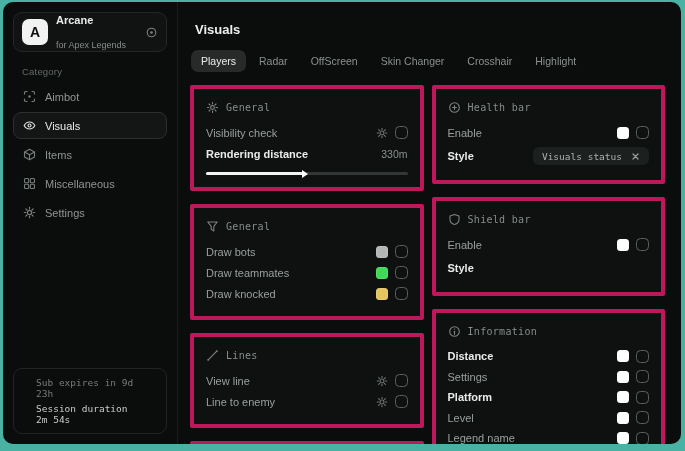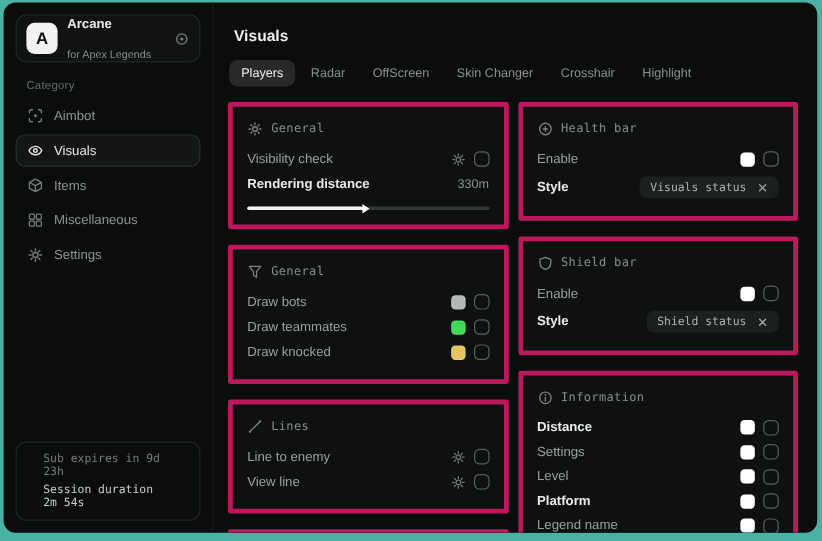--- a/index.html
+++ b/index.html
@@ -315,32 +315,32 @@
         <div class="card">
           <div class="card-head">
             <span class="head-ico">
                 <svg width="13" height="13" viewBox="0 0 13 13">
                   <use href="#i-line"></use>
                 </svg>
               </span>
             <span>Lines</span>
           </div>
           <div class="row">
-            <span class="label">Line to enemy</span>
+            <span class="label">View line</span>
             <span class="controls">
               <span class="gear-mini">
                   <svg width="12" height="12" viewBox="0 0 13 13">
                     <use href="#i-gear"></use>
                   </svg>
                 </span>
               <span class="checkbox"></span>
             </span>
           </div>
           <div class="row">
-            <span class="label">View line</span>
+            <span class="label">Line to enemy</span>
             <span class="controls">
               <span class="gear-mini">
                   <svg width="12" height="12" viewBox="0 0 13 13">
                     <use href="#i-gear"></use>
                   </svg>
                 </span>
               <span class="checkbox"></span>
             </span>
           </div>
         </div>
@@ -400,28 +400,20 @@
           </div>
           <div class="row">
             <span class="label">Enable</span>
             <span class="controls">
               <span class="swatch" style="background-color: rgb(255, 255, 255);"></span>
               <span class="checkbox"></span>
             </span>
           </div>
           <div class="row style-row">
             <span class="label bright">Style</span>
-            <span class="tag">
-              <span>Shield status</span>
-              <span class="tag-x">
-                  <svg width="9" height="9" viewBox="0 0 9 9">
-                    <use href="#i-x"></use>
-                  </svg>
-                </span>
-            </span>
           </div>
         </div>
 
         <div class="card">
           <div class="card-head">
             <span class="head-ico">
                 <svg width="13" height="13" viewBox="0 0 13 13">
                   <use href="#i-info"></use>
                 </svg>
               </span>
@@ -435,28 +427,28 @@
             </span>
           </div>
           <div class="row info-row">
             <span class="label">Settings</span>
             <span class="controls">
               <span class="swatch" style="background-color: rgb(255, 255, 255);"></span>
               <span class="checkbox"></span>
             </span>
           </div>
           <div class="row info-row">
+            <span class="label bright">Platform</span>
+            <span class="controls">
+              <span class="swatch" style="background-color: rgb(255, 255, 255);"></span>
+              <span class="checkbox"></span>
+            </span>
+          </div>
+          <div class="row info-row">
             <span class="label">Level</span>
-            <span class="controls">
-              <span class="swatch" style="background-color: rgb(255, 255, 255);"></span>
-              <span class="checkbox"></span>
-            </span>
-          </div>
-          <div class="row info-row">
-            <span class="label bright">Platform</span>
             <span class="controls">
               <span class="swatch" style="background-color: rgb(255, 255, 255);"></span>
               <span class="checkbox"></span>
             </span>
           </div>
           <div class="row info-row">
             <span class="label">Legend name</span>
             <span class="controls">
               <span class="swatch" style="background-color: rgb(255, 255, 255);"></span>
               <span class="checkbox"></span>

